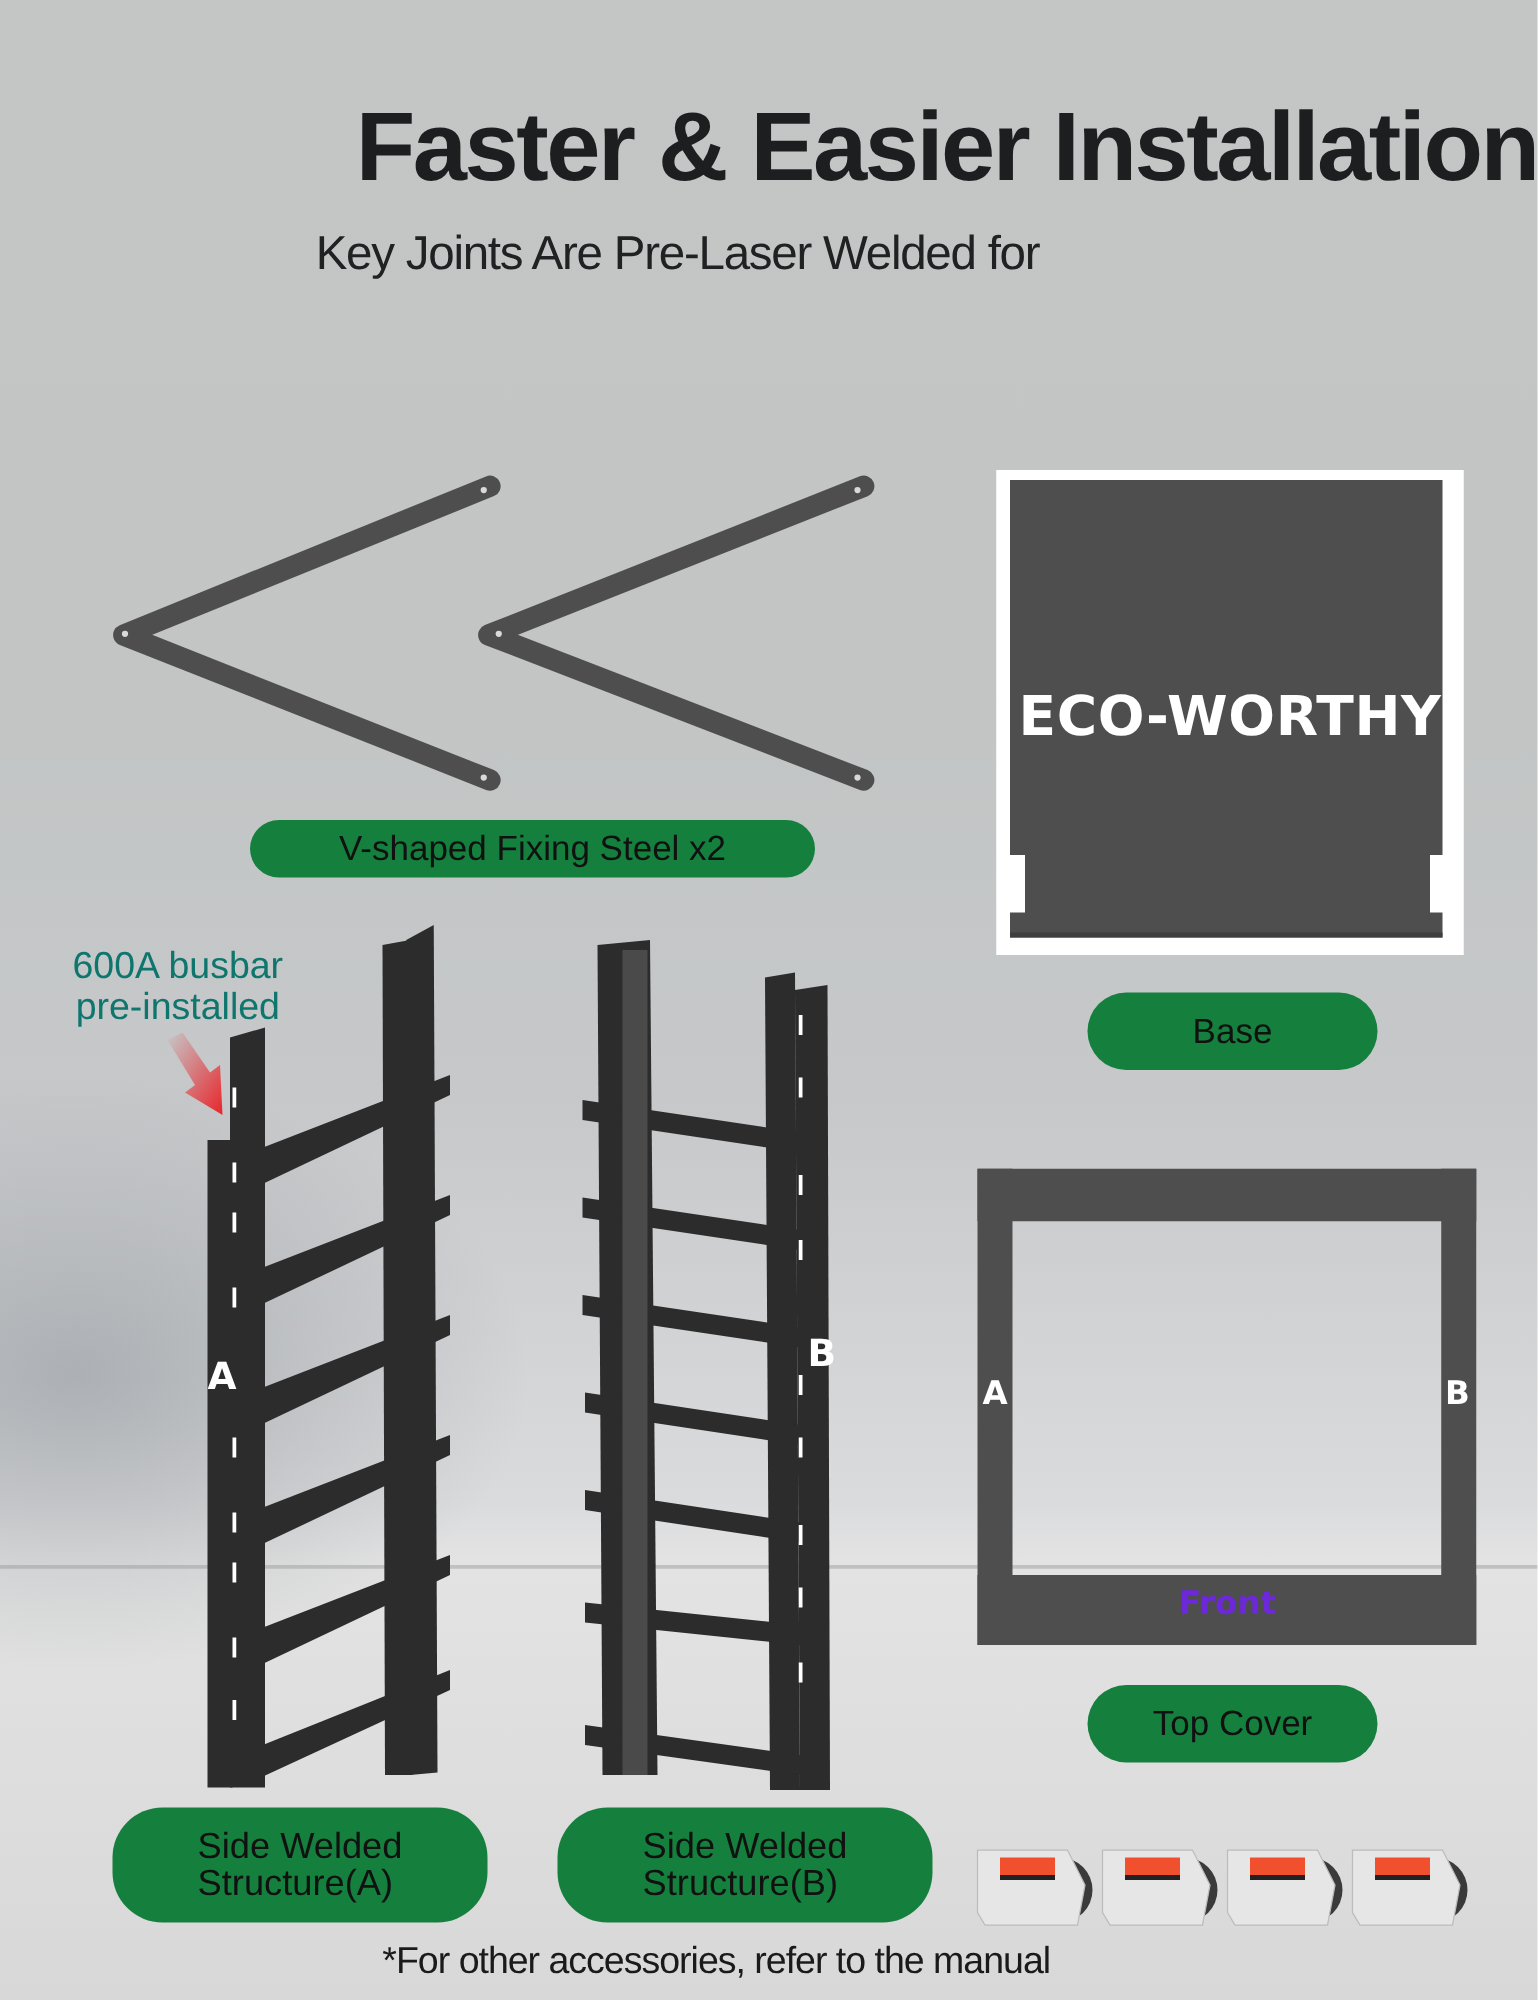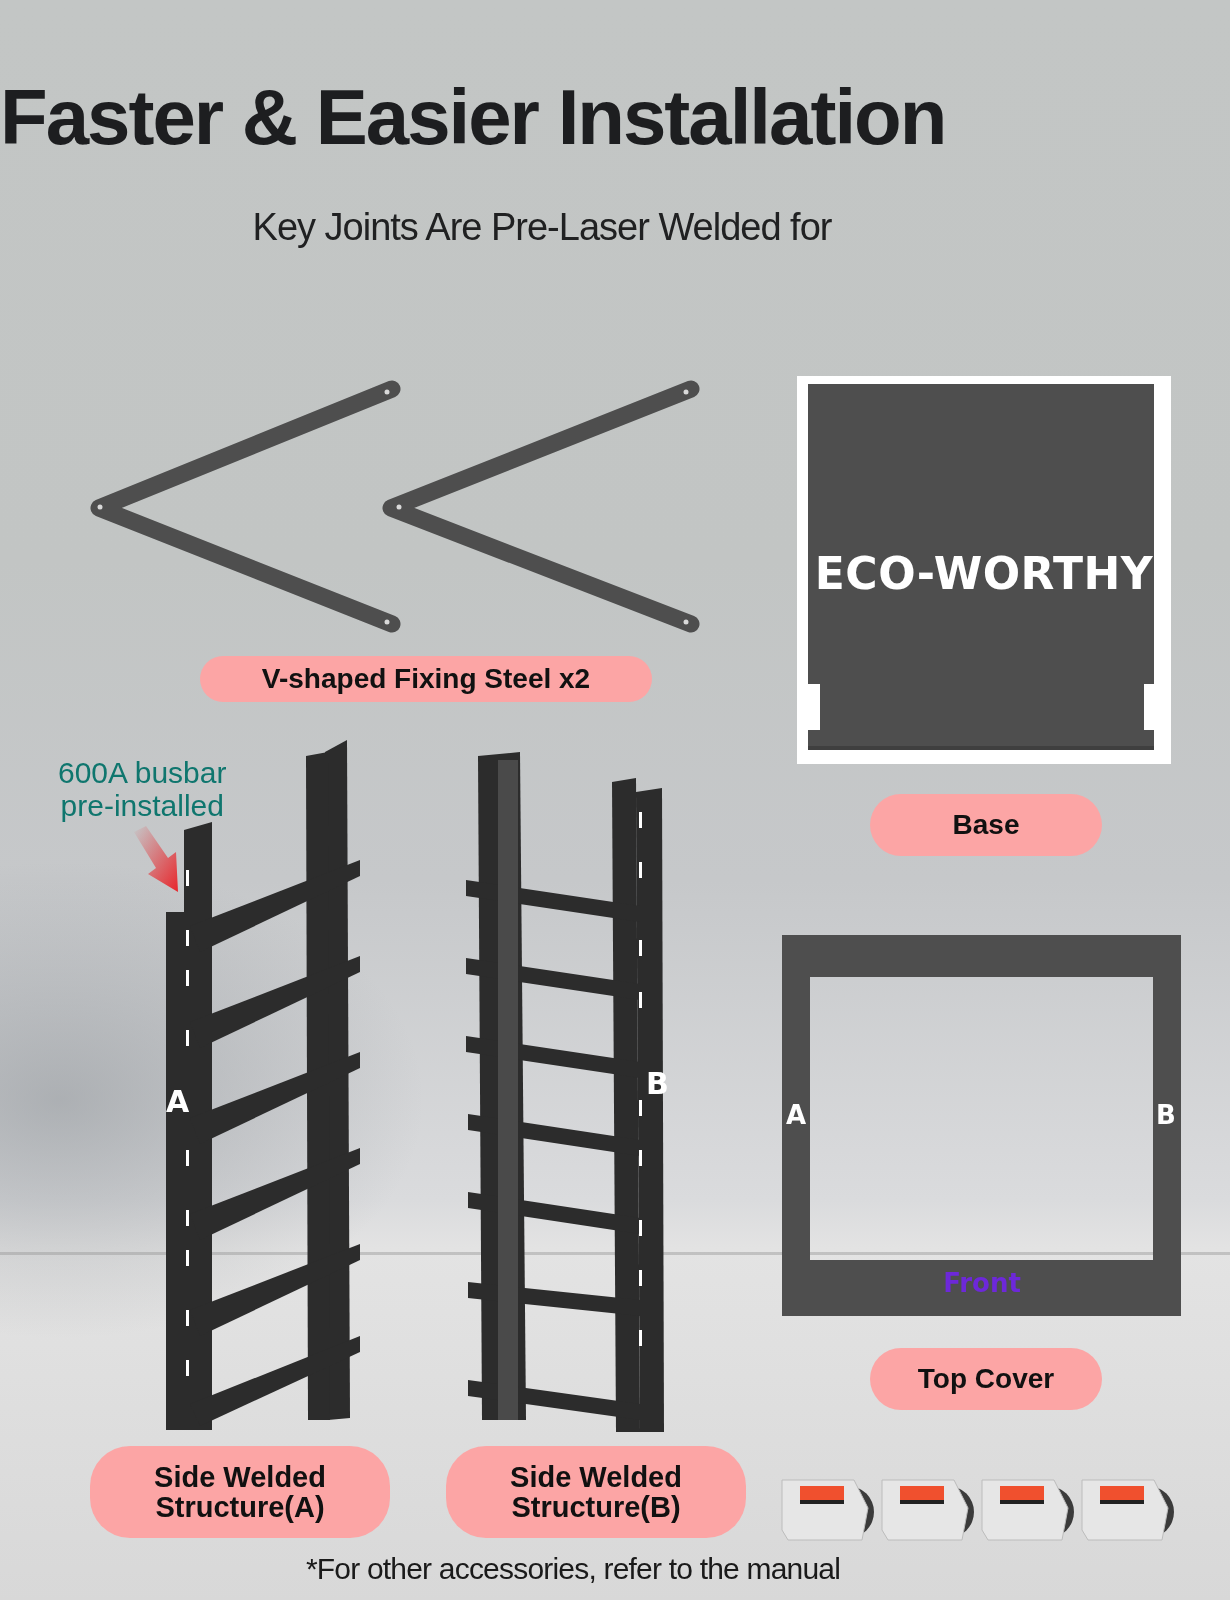--- a/index.html
+++ b/index.html
@@ -6,31 +6,31 @@
   body {
     width: 1230px; height: 1600px; position: relative; overflow: hidden;
     font-family: "Liberation Sans", "DejaVu Sans", sans-serif;
     background:
       radial-gradient(ellipse 520px 340px at 60px 1100px, rgba(140,145,150,0.55), rgba(140,145,150,0) 70%),
       linear-gradient(180deg, #c3c6c5 0%, #c2c5c4 35%, #c6c8ca 55%, #dadbdd 75%, #e3e3e3 78%, #d8d8d8 100%);
   }
   .floor-line { position: absolute; left: 0; top: 1252px; width: 1230px; height: 3px; background: rgba(150,150,150,0.45); }
   .abs { position: absolute; }
   .title {
-    left: 0; top: 72px; width: 1230px; text-align: left;
+    left: 0; top: 72px; width: 1230px; text-align: right;
     font-size: 78px; font-weight: 700; color: #1d1e20; letter-spacing: -2px;
   }
   .subtitle {
     left: 0; top: 180px; width: 1084px; text-align: center;
-    font-size: 38px; line-height: 46px; color: #202122; letter-spacing: -1px; margin-top: 24px;
+    font-size: 38px; line-height: 46px; color: #202122; letter-spacing: -1px;
   }
   .pill {
-    position: absolute; background: #fca5a5; border-radius: 40px;
-    display: flex; align-items: center; justify-content: center; text-align: center;
-    color: #111; font-size: 28px; line-height: 30px; font-weight: bold;
+    position: absolute; background: #15803d; border-radius: 40px;
+    display: flex; align-items: center; justify-content: center; 
+    color: #111; font-size: 28px; line-height: 30px;
   }
   .pill-v { left: 200px; top: 656px; width: 452px; height: 46px; }
   .pill-base { left: 870px; top: 794px; width: 232px; height: 62px; }
   .pill-top { left: 870px; top: 1348px; width: 232px; height: 62px; }
   .pill-a { left: 90px; top: 1446px; width: 300px; height: 92px; font-size: 29px; }
   .pill-b { left: 446px; top: 1446px; width: 300px; height: 92px; font-size: 29px; }
   .footnote {
     left: 0; top: 1552px; width: 1120px; text-align: center;
     font-size: 30px; color: #1a1a1a; letter-spacing: -0.8px; margin-left: 13px;
   }

